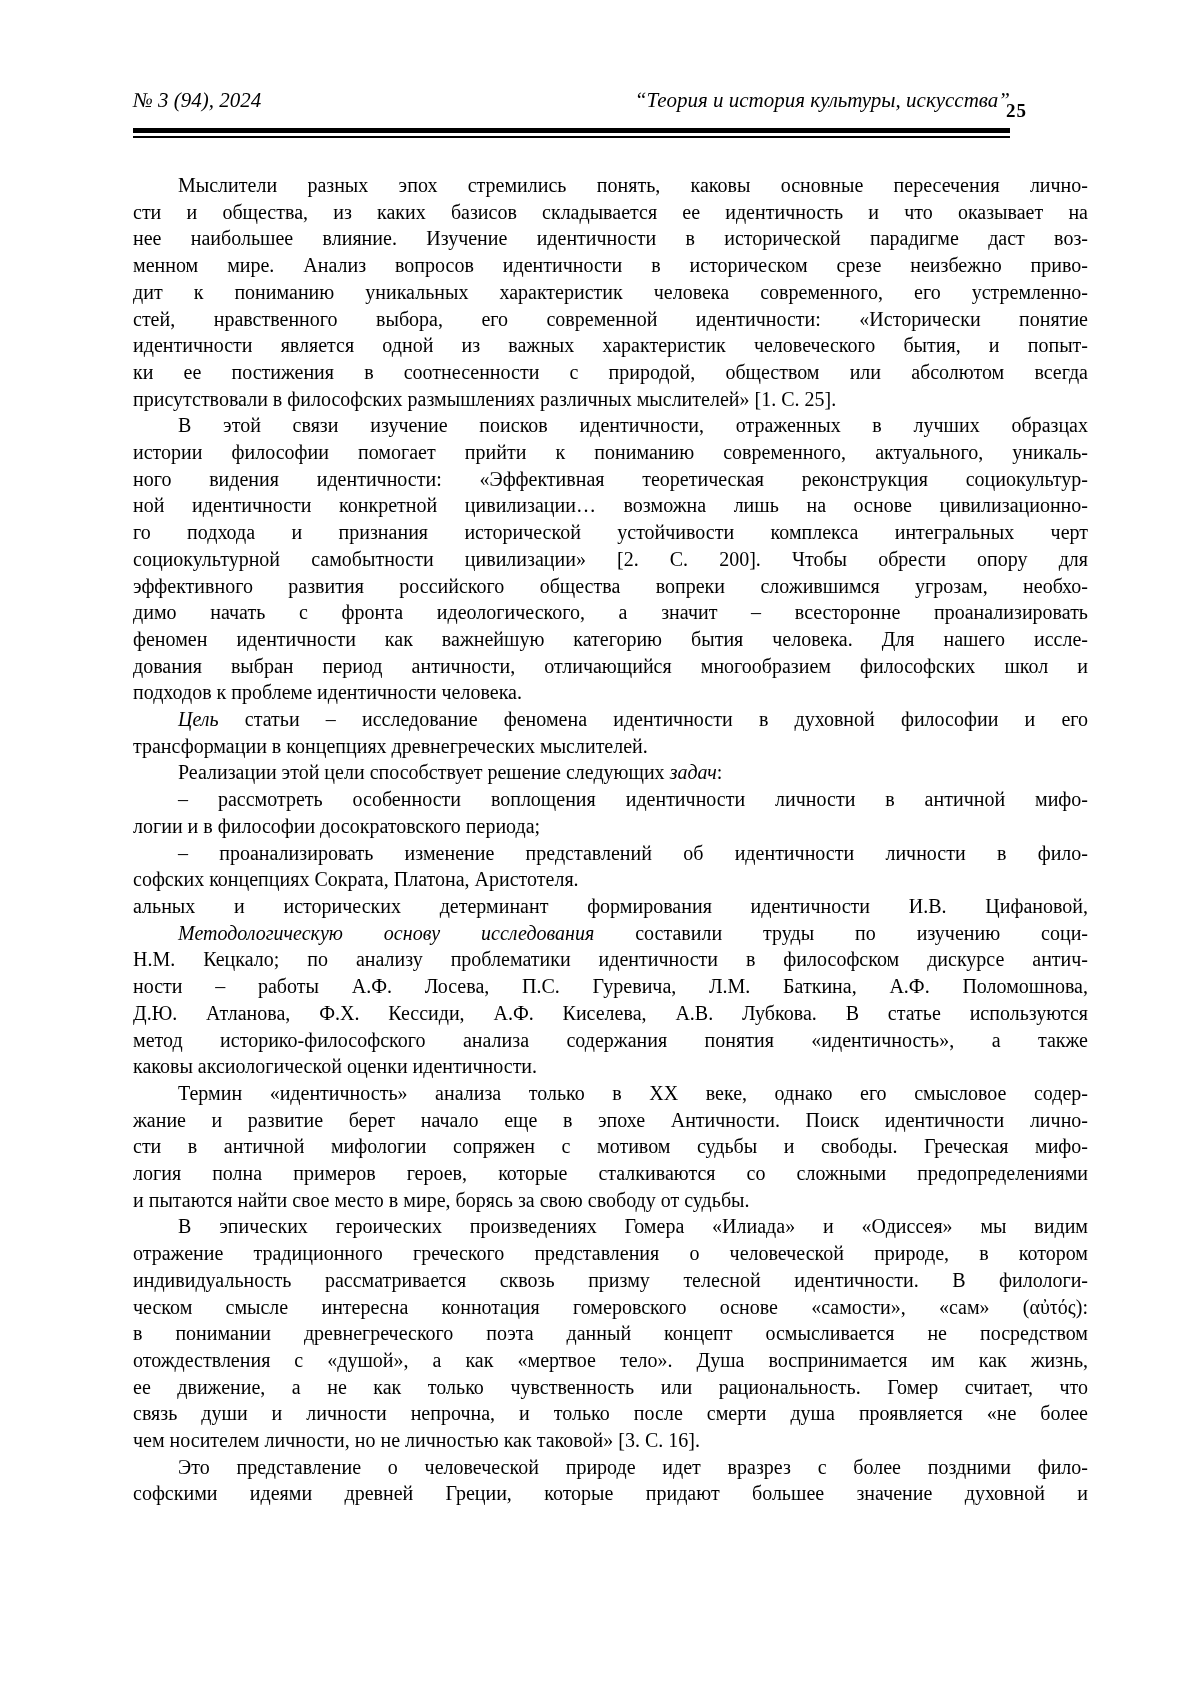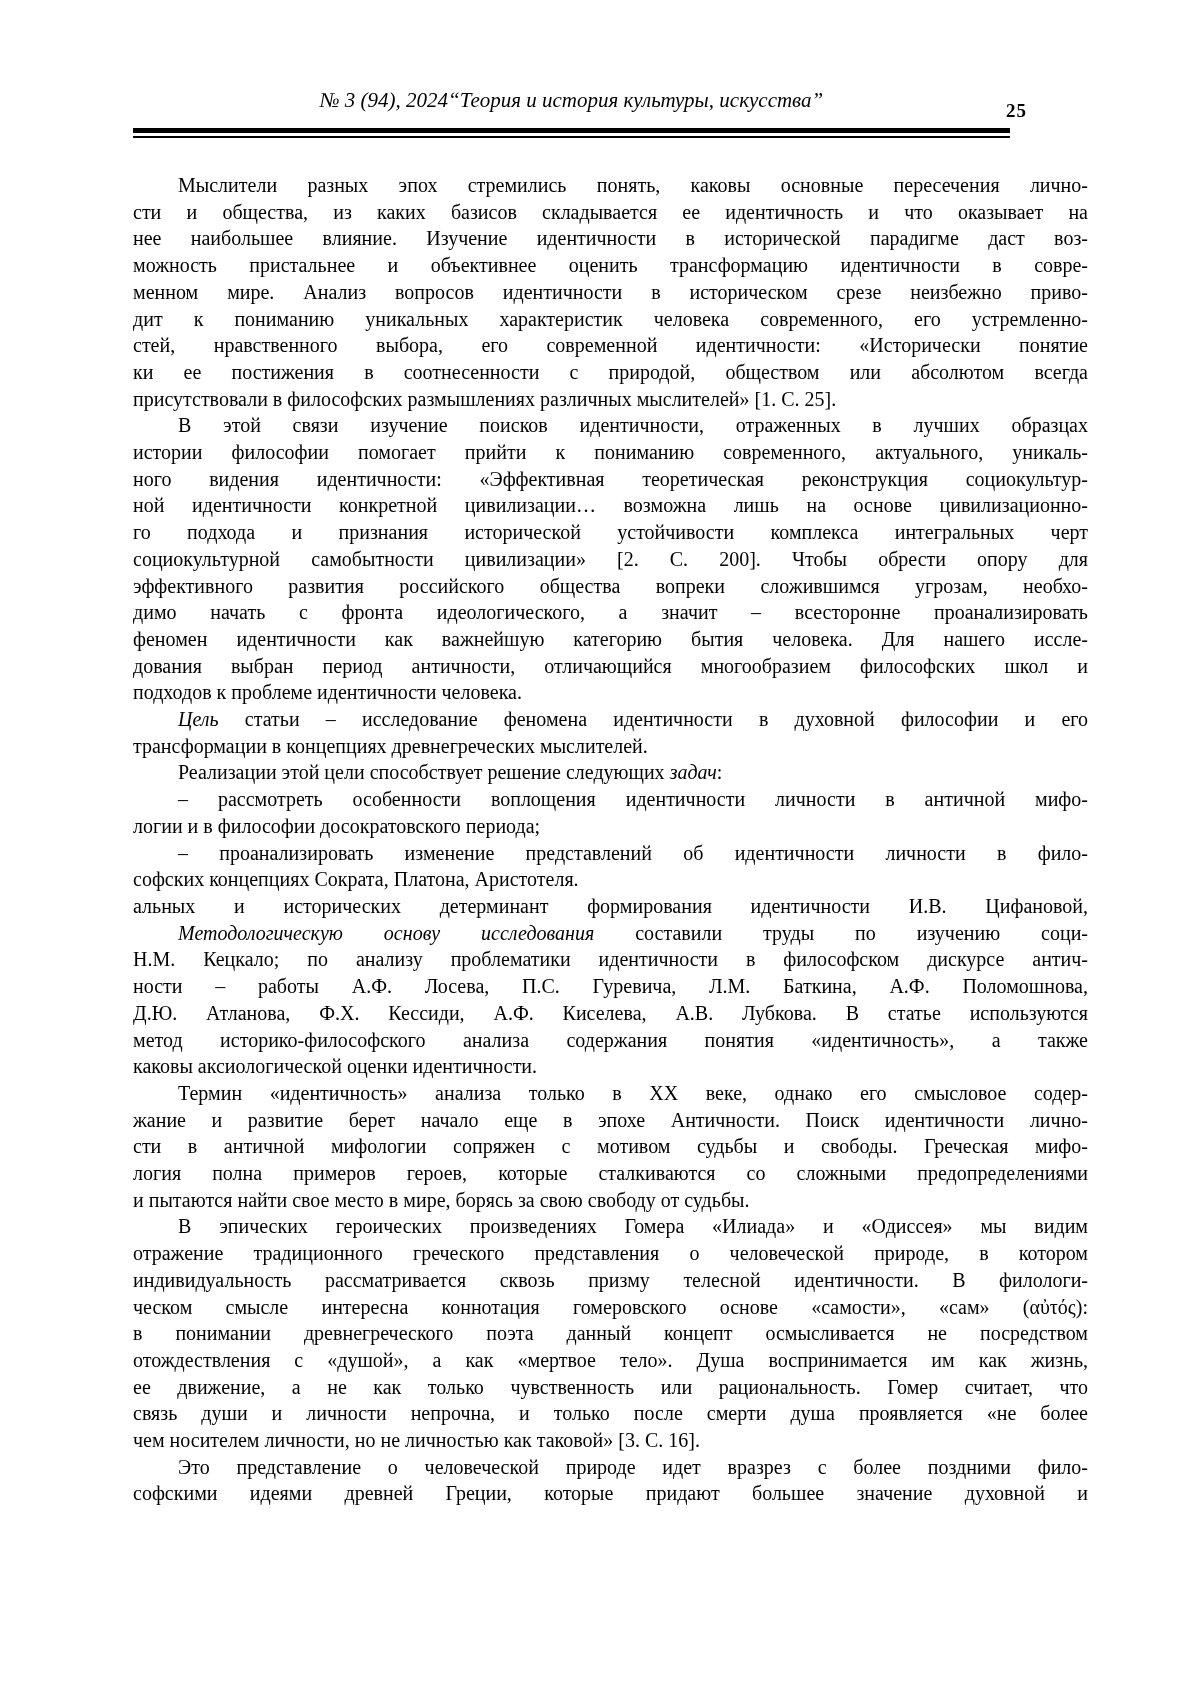--- a/index.html
+++ b/index.html
@@ -16,21 +16,21 @@
     color: #000000;
     font-family: "Liberation Serif", "DejaVu Serif", serif;
     overflow: hidden;
   }
   .header-row {
     position: absolute;
     left: 133px;
     top: 88px;
     width: 877px;
     display: flex;
-    justify-content: center;
+    justify-content: space-between;
     align-items: baseline;
     font-style: italic;
     font-size: 21px;
     white-space: nowrap;
   }
   .header-rule {
     position: absolute;
     left: 133px;
     top: 128px;
     width: 877px;
@@ -77,24 +77,24 @@
     <span class="issue">№ 3 (94), 2024</span>
     <span class="journal">“Теория и история культуры, искусства”</span>
   </div>
   <div class="header-rule"></div>
   <div class="page-number">25</div>
   <div class="article-body">
       <div class="para">
         <div class="line first just"><span>Мыслители разных эпох стремились понять, каковы основные пересечения лично-</span></div>
         <div class="line just"><span>сти и общества, из каких базисов складывается ее идентичность и что оказывает на</span></div>
         <div class="line just"><span>нее наибольшее влияние. Изучение идентичности в исторической парадигме даст воз-</span></div>
-        <div class="line just"><span>можность пристальнее и объективнее оценить трансформацию идентичности в совре-</span></div>
         <div class="line just"><span>менном мире. Анализ вопросов идентичности в историческом срезе неизбежно приво-</span></div>
         <div class="line just"><span>дит к пониманию уникальных характеристик человека современного, его устремленно-</span></div>
         <div class="line just"><span>стей, нравственного выбора, его современной идентичности: «Исторически понятие</span></div>
+        <div class="line just"><span>идентичности является одной из важных характеристик человеческого бытия, и попыт-</span></div>
         <div class="line just"><span>ки ее постижения в соотнесенности с природой, обществом или абсолютом всегда</span></div>
         <div class="line"><span>присутствовали в философских размышлениях различных мыслителей» [1. С. 25].</span></div>
       </div>
       <div class="para">
         <div class="line first just"><span>В этой связи изучение поисков идентичности, отраженных в лучших образцах</span></div>
         <div class="line just"><span>истории философии помогает прийти к пониманию современного, актуального, уникаль-</span></div>
         <div class="line just"><span>ного видения идентичности: «Эффективная теоретическая реконструкция социокультур-</span></div>
         <div class="line just"><span>ной идентичности конкретной цивилизации… возможна лишь на основе цивилизационно-</span></div>
         <div class="line just"><span>го подхода и признания исторической устойчивости комплекса интегральных черт</span></div>
         <div class="line just"><span>социокультурной самобытности цивилизации» [2. С. 200]. Чтобы обрести опору для</span></div>

